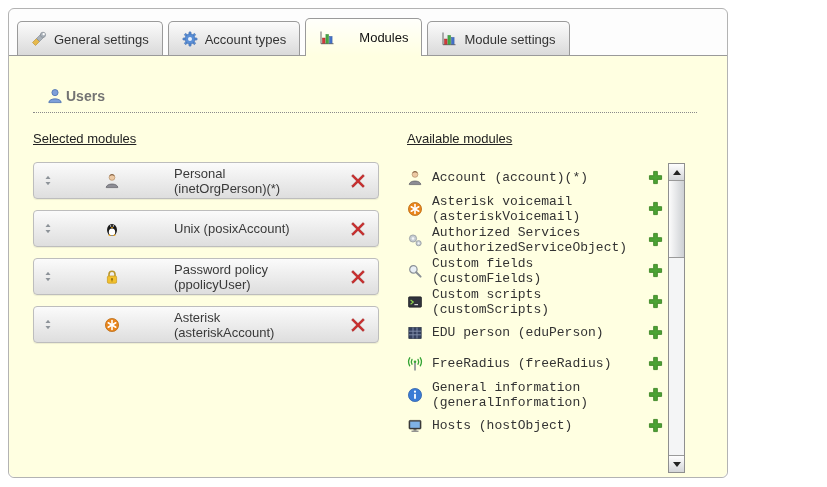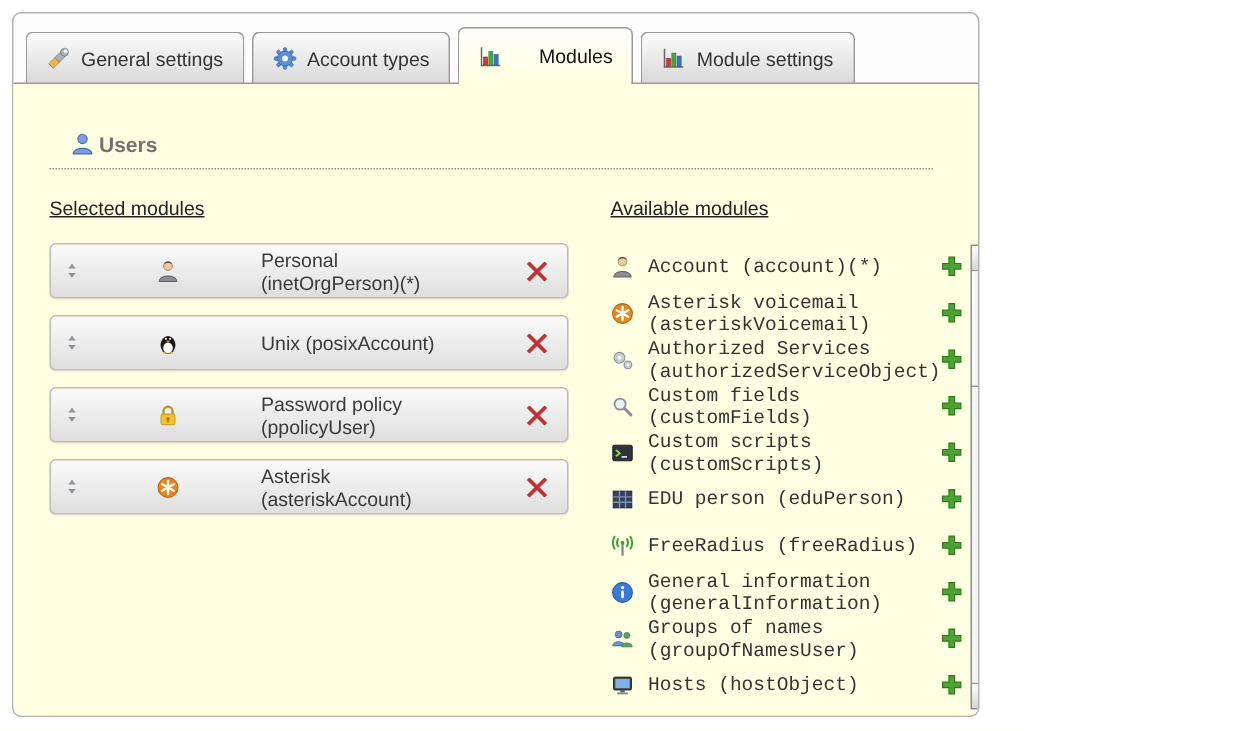--- a/index.html
+++ b/index.html
@@ -1,18 +1,18 @@
 <!DOCTYPE html>
 <html style="--panel-bg: #ffffe1; --add-green: #4ca234; --delete-red: #cf2b2b; --tab-border: #9a9a9a;"><head>
 <meta charset="utf-8">
 <style>
   html,body{margin:0;padding:0;}
   body{width:827px;height:487px;background:#ffffff;font-family:"Liberation Sans","DejaVu Sans",sans-serif;}
   .stage{position:relative;width:827px;height:487px;background:#fff;overflow:hidden;}
-  .widget{position:absolute;left:8px;top:8px;width:645px;height:470px;background:#fdfdfd;
+  .widget{position:absolute;left:8px;top:8px;width:720px;height:470px;background:#fdfdfd;
           border:1px solid #b3b3b3;border-radius:6px;box-sizing:border-box;}
   
   .tabbar{display:flex;align-items:flex-end;gap:5px;padding:0 8px;height:47px;box-sizing:border-box;position:relative;}
   .tabbar::after{content:"";position:absolute;left:0;right:0;bottom:0;height:1px;background:#9a9a9a;z-index:1;}
   .tab{display:flex;align-items:center;gap:7px;padding:0 13px;height:34px;border:1px solid #9a9a9a;border-bottom:none;
        border-radius:5px 5px 0 0;background:linear-gradient(#fbfbfb,#d9d9d9);font-size:13px;color:#333;
        cursor:pointer;position:relative;z-index:0;white-space:nowrap;}
   .tab.active{height:37px;background:linear-gradient(#fffffb,var(--panel-bg,#ffffe1));z-index:2;color:#111;gap:24px;}
   
   .panel{position:absolute;top:47px;left:0;right:0;bottom:0;background:var(--panel-bg,#ffffe1);
@@ -337,29 +337,20 @@
     <svg class="ic">
                   <use href="#ic-info-icon"></use>
                 </svg>
     <span class="label">General information (generalInformation)</span>
     <svg class="add" viewBox="0 0 16 16">
                   <use href="#ic-add-icon"></use>
                 </svg>
   </div>
               <div class="avail-row">
     <svg class="ic">
-                  <use href="#ic-group-icon"></use>
-                </svg>
-    <span class="label">Groups of names (groupOfNamesUser)</span>
-    <svg class="add" viewBox="0 0 16 16">
-                  <use href="#ic-add-icon"></use>
-                </svg>
-  </div>
-              <div class="avail-row">
-    <svg class="ic">
                   <use href="#ic-host-icon"></use>
                 </svg>
     <span class="label">Hosts (hostObject)</span>
     <svg class="add" viewBox="0 0 16 16">
                   <use href="#ic-add-icon"></use>
                 </svg>
   </div>
             </div>
 
           <div class="scrollbar">

